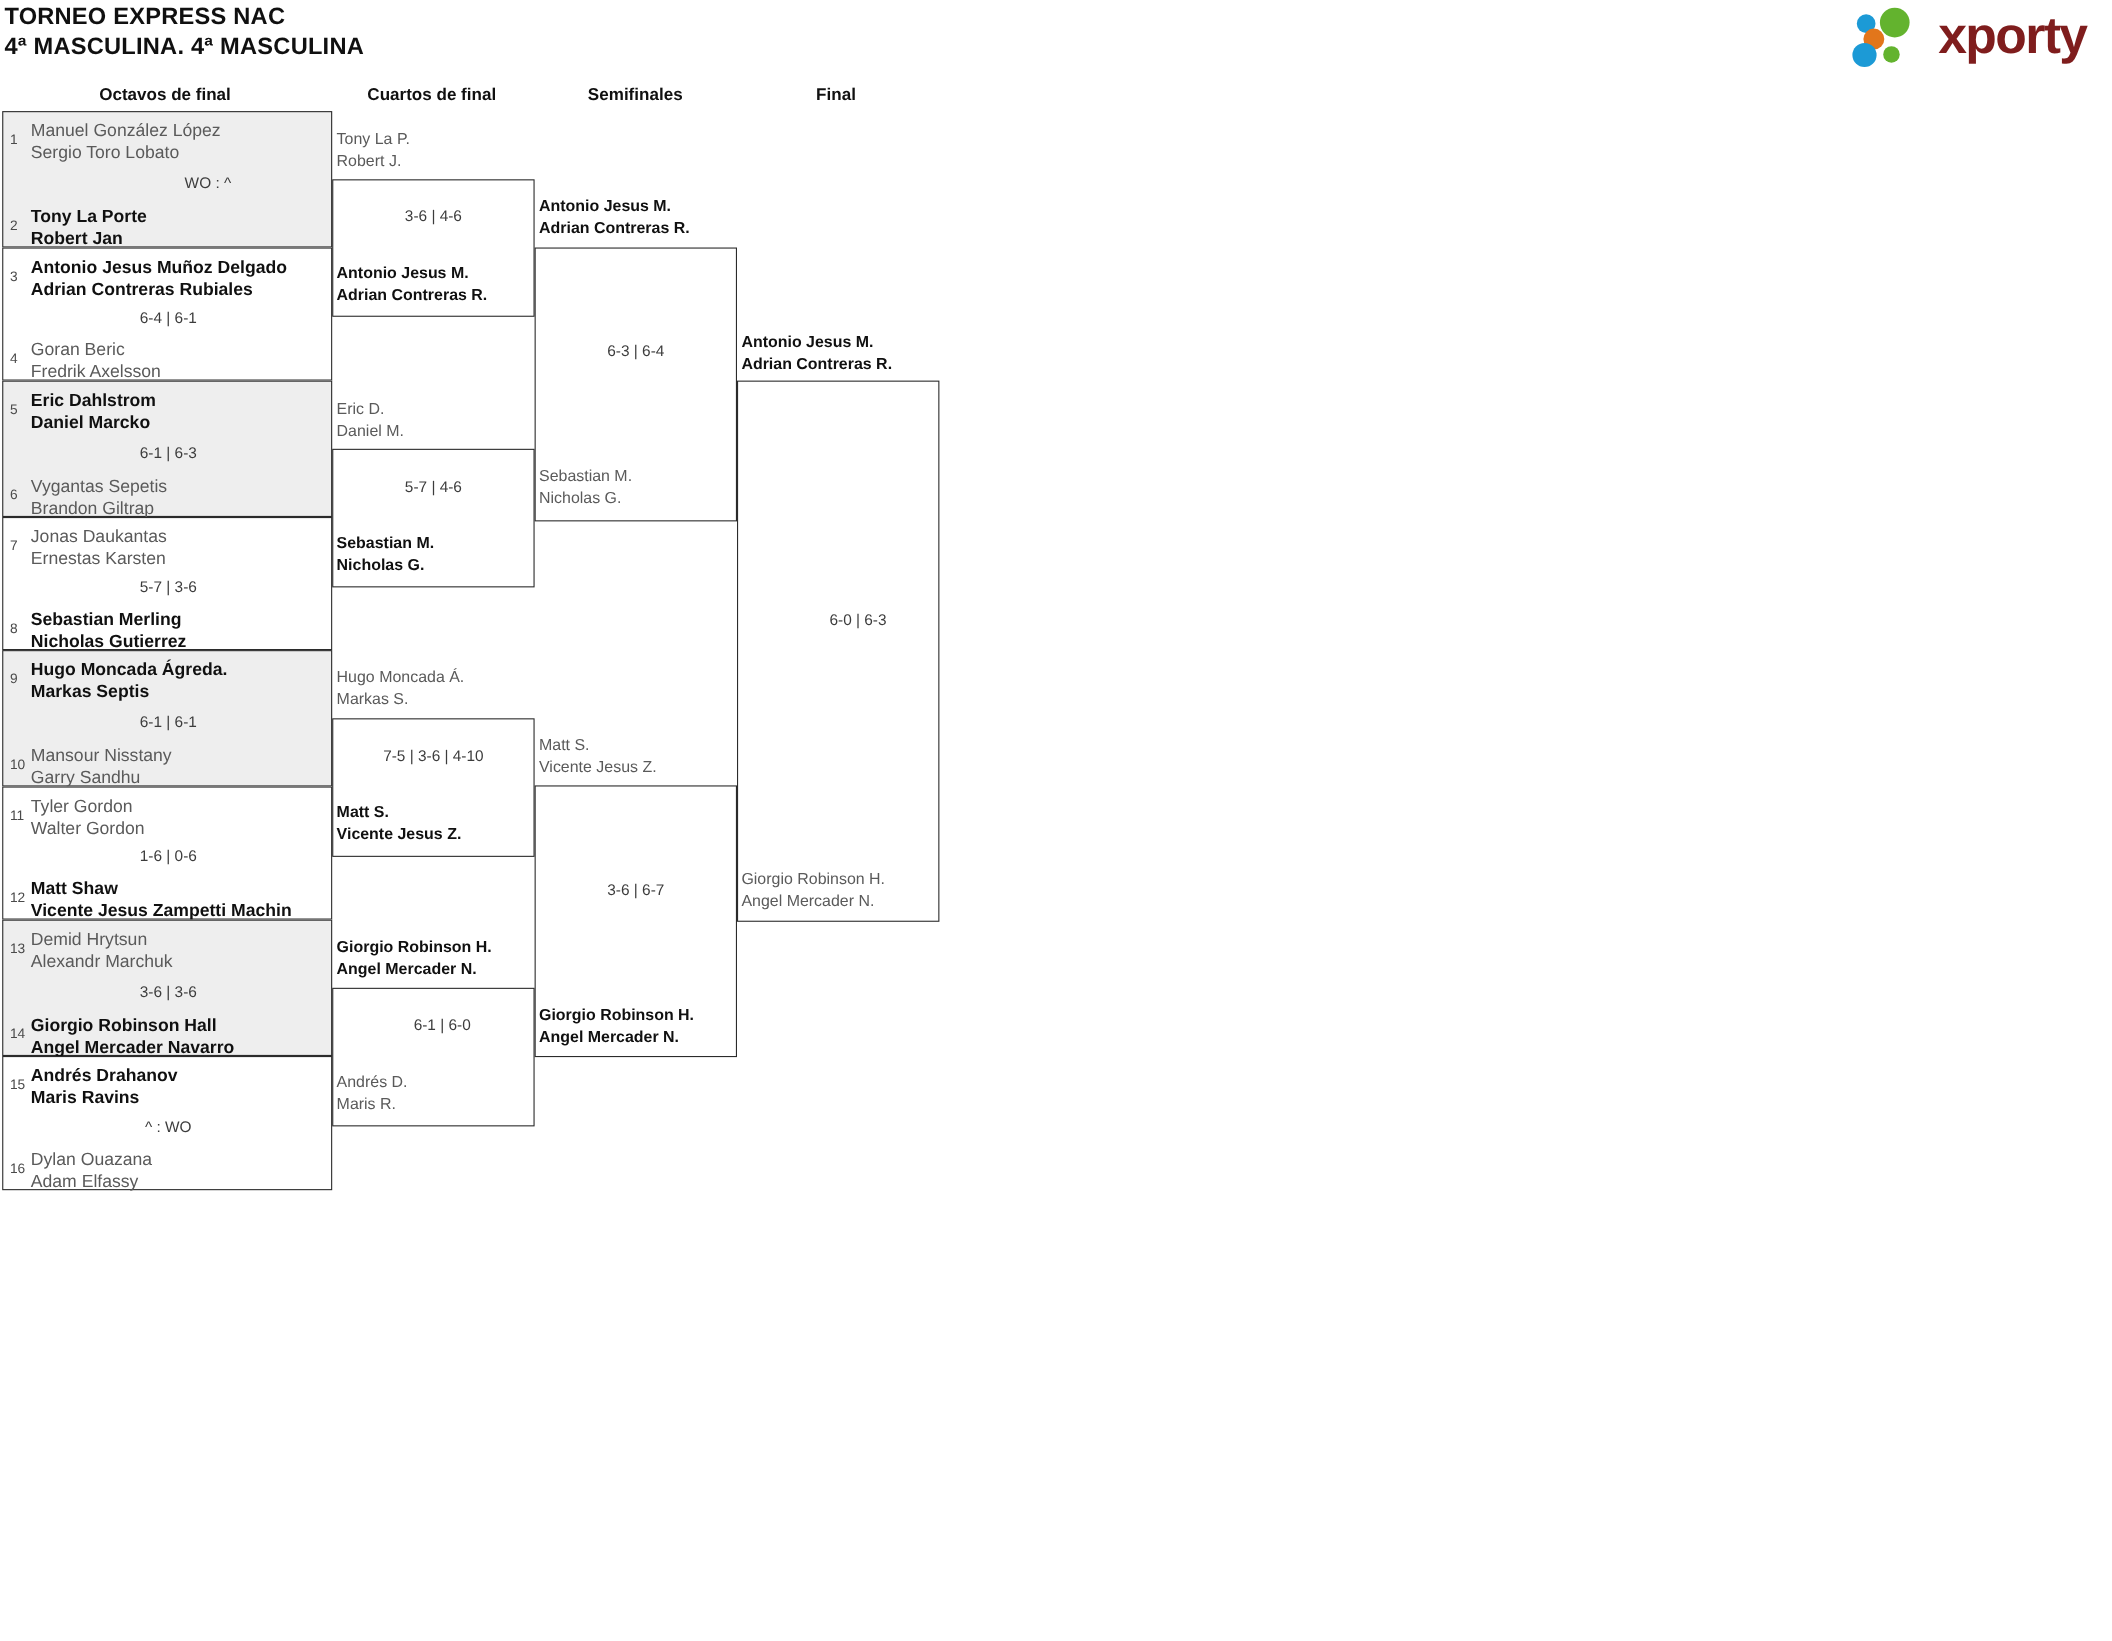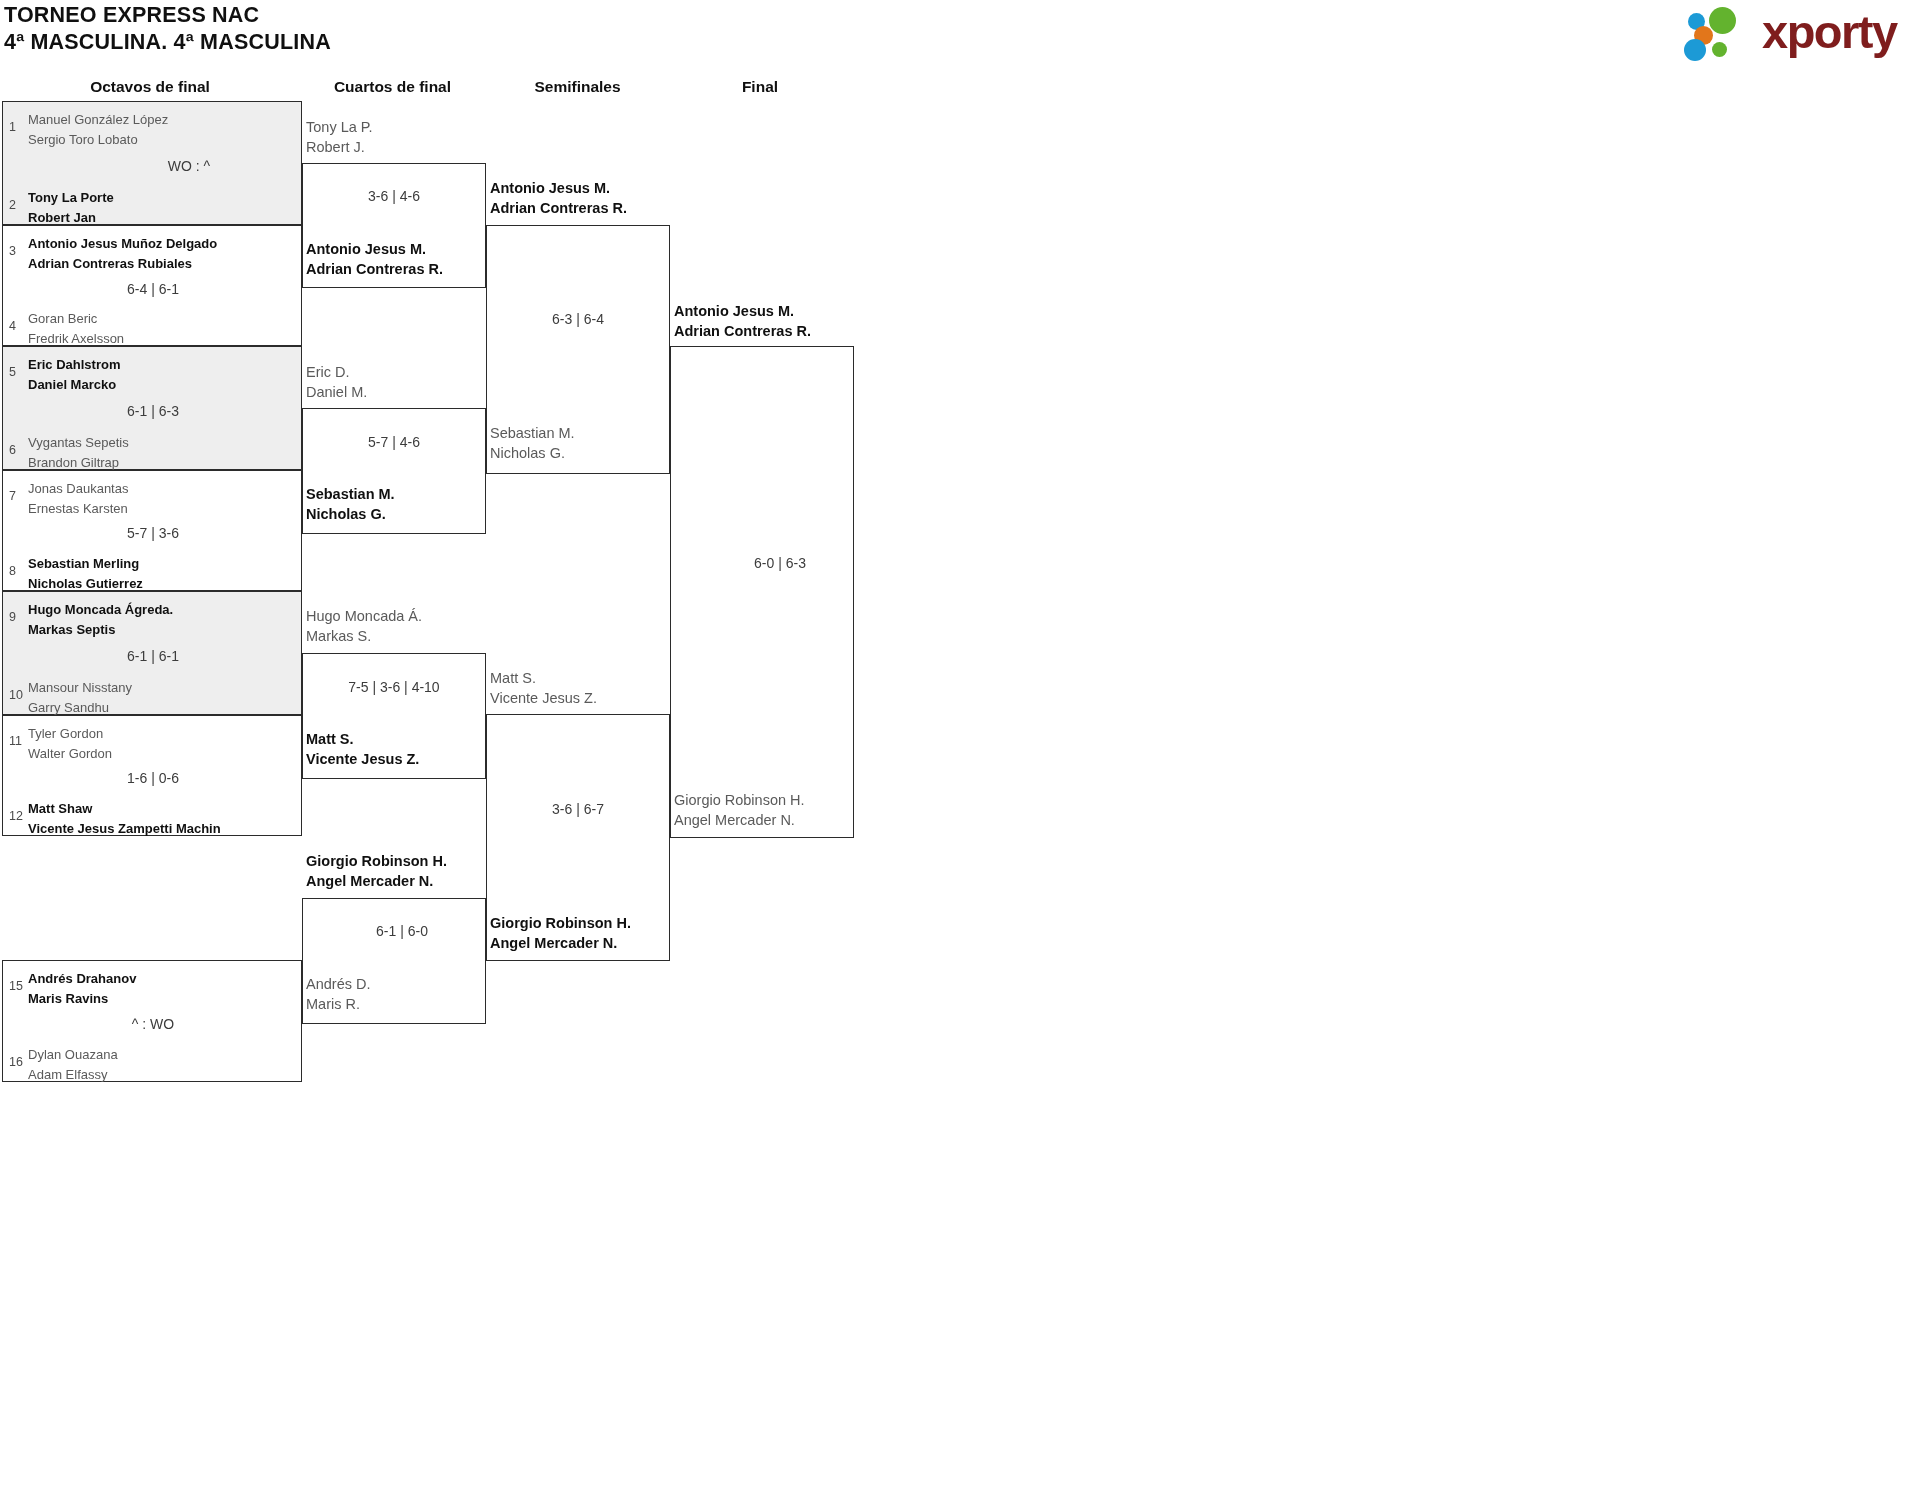--- a/index.html
+++ b/index.html
@@ -75,21 +75,21 @@
   .seed {
     position: absolute;
     left: 6px;
     font-size: 12.5px;
     color: #4a4a4a;
     line-height: 14px;
   }
   .pair {
     position: absolute;
     left: 25px;
-    font-size: 13px;
+    font-size: 16px;
     line-height: 19.5px;
     white-space: nowrap;
   }
   .pair .nm { display: block; }
   .loser { color: #5a5a5a; font-weight: normal; }
   .winner { color: #101010; font-weight: bold; }
 
   .score {
     position: absolute;
     font-size: 14px;
@@ -221,20 +221,33 @@
       <span class="nm">Walter Gordon</span>
     </span>
     <span class="score" style="left:0; top:54px; width:300px;">1-6 | 0-6</span>
     <span class="seed" style="top:93px;">12</span>
     <span class="pair winner" style="top:83px;">
       <span class="nm">Matt Shaw</span>
       <span class="nm">Vicente Jesus Zampetti Machin</span>
     </span>
   </div>
 
+  <div class="r1cell shaded" style="left:2px; top:836px; width:300px; height:124px;">
+    <span class="seed" style="top:18px;">13</span>
+    <span class="pair loser" style="top:8px;">
+      <span class="nm">Demid Hrytsun</span>
+      <span class="nm">Alexandr Marchuk</span>
+    </span>
+    <span class="score" style="left:0; top:56px; width:300px;">3-6 | 3-6</span>
+    <span class="seed" style="top:96px;">14</span>
+    <span class="pair winner" style="top:86px;">
+      <span class="nm">Giorgio Robinson Hall</span>
+      <span class="nm">Angel Mercader Navarro</span>
+    </span>
+  </div>
 
   <div class="r1cell" style="left:2px; top:960px; width:300px; height:122px;">
     <span class="seed" style="top:18px;">15</span>
     <span class="pair winner" style="top:8px;">
       <span class="nm">Andrés Drahanov</span>
       <span class="nm">Maris Ravins</span>
     </span>
     <span class="score" style="left:0; top:55px; width:300px;">^ : WO</span>
     <span class="seed" style="top:94px;">16</span>
     <span class="pair loser" style="top:84px;">

